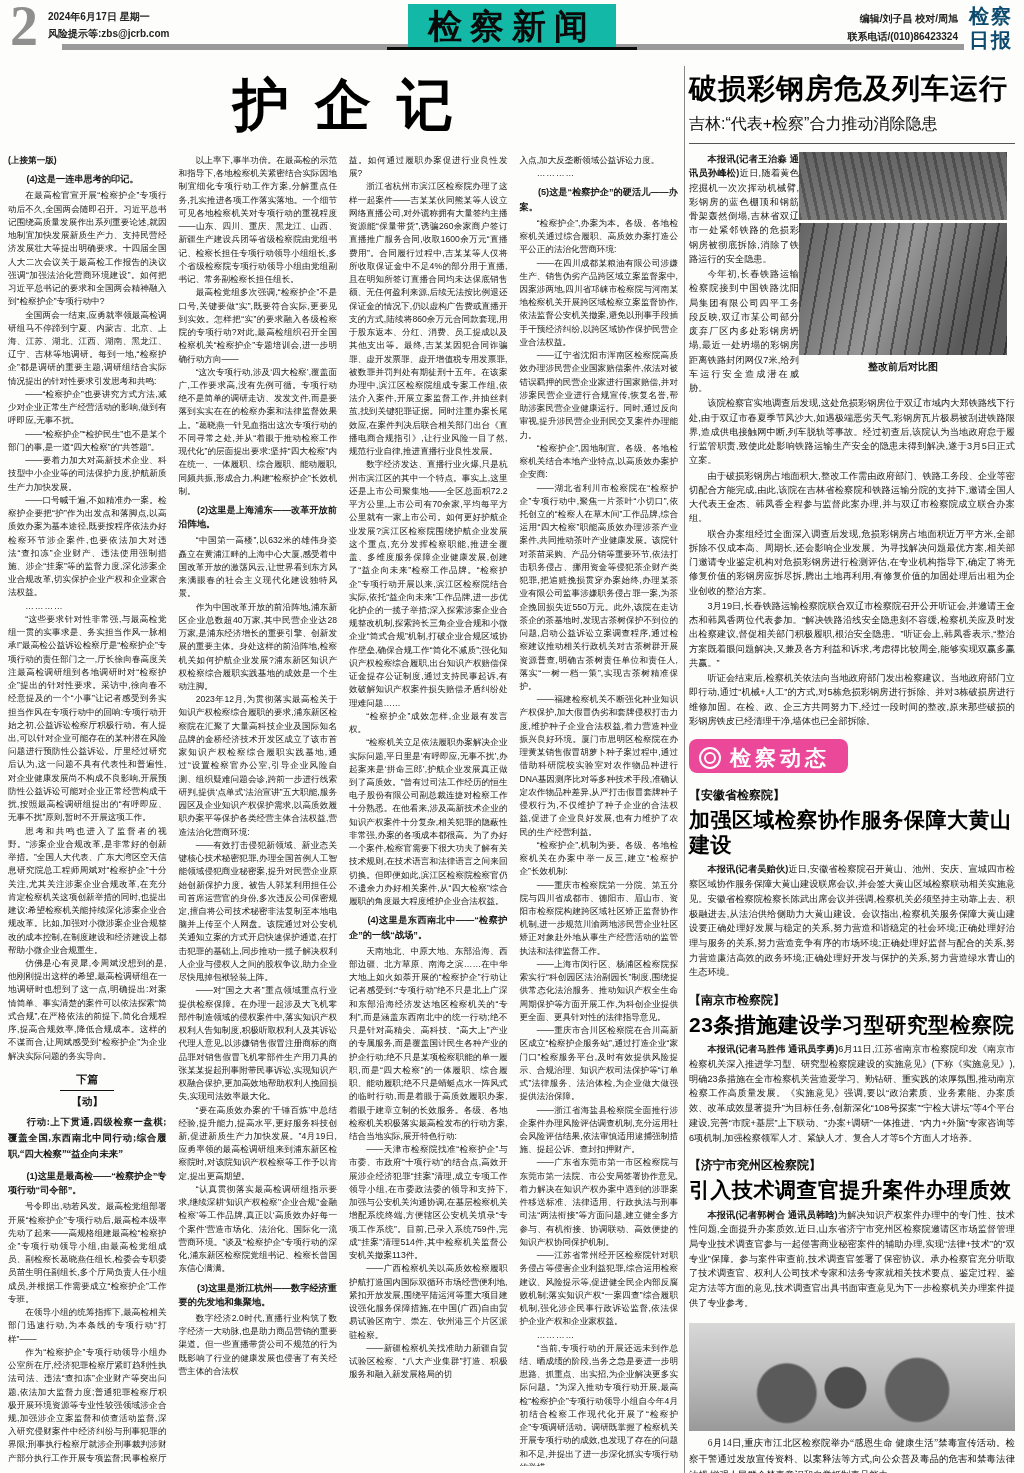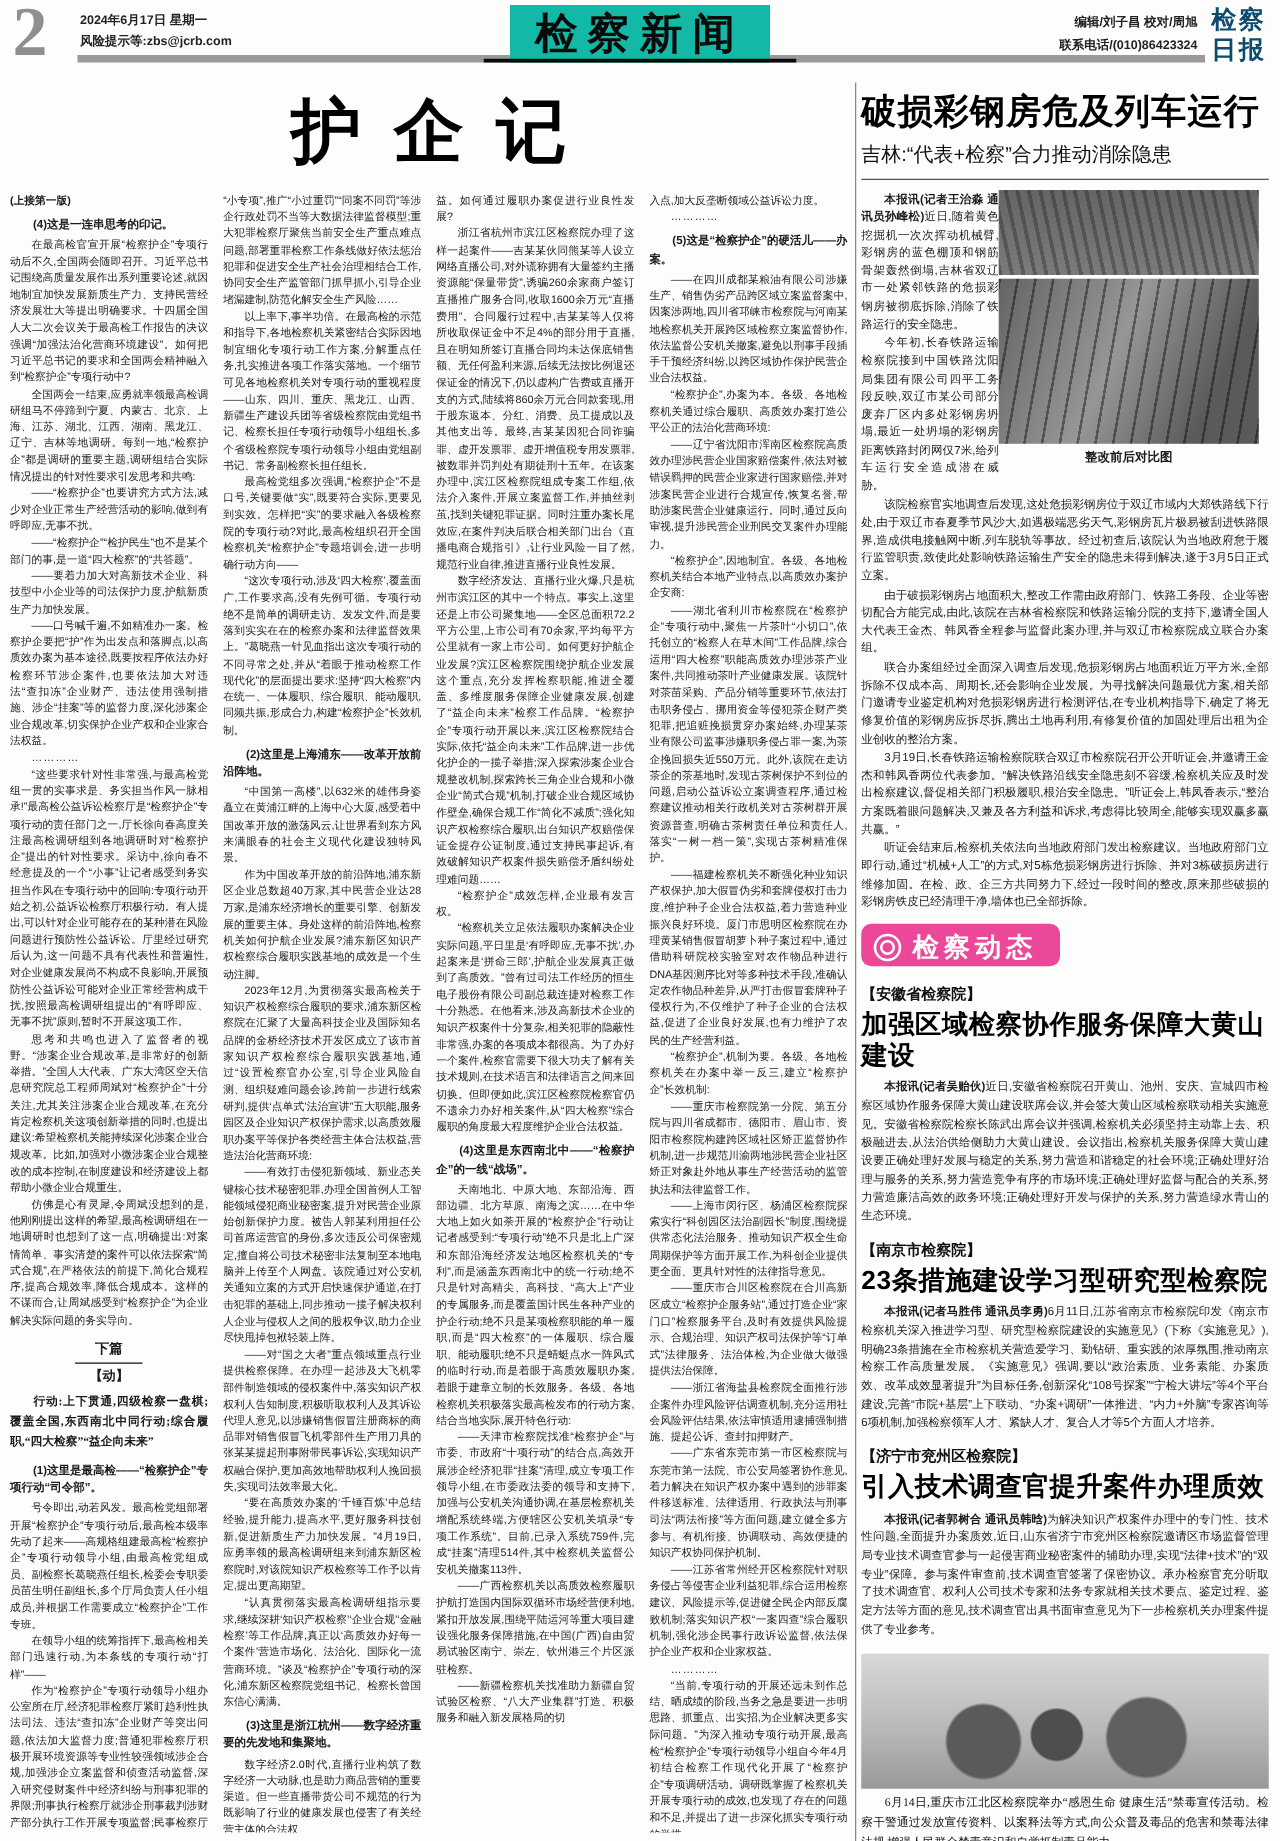--- a/index.html
+++ b/index.html
@@ -2,21 +2,21 @@
 <html><head>
 <meta charset="utf-8">
 <style>
   html,body{margin:0;padding:0;background:#e8e6e2;}
   .page{position:relative;width:1024px;height:1473px;margin:0 auto;background:#fdfdfb;color:#111;
         font-family:"Liberation Sans",sans-serif;overflow:hidden;}
   
   .hdr{position:relative;height:62px;}
   .pageno{position:absolute;left:10px;top:-6px;font-size:56px;font-weight:900;color:#8f8f8f;
           font-family:"Liberation Serif",serif;}
-  .dateblock{position:absolute;left:64px;top:8px;font-size:10px;font-weight:700;line-height:1.7;color:#222;}
+  .dateblock{position:absolute;left:48px;top:8px;font-size:10px;font-weight:700;line-height:1.7;color:#222;}
   .hdr-bar{position:absolute;left:62px;right:60px;top:44px;height:6px;background:#9a9a9a;}
   .section-title{position:absolute;left:50%;transform:translateX(-50%);top:4px;background:#14b8a6;
           padding:0 20px;font-size:34px;font-weight:900;letter-spacing:8px;color:#0a0a0a;}
   .section-title-underline{position:absolute;left:50%;transform:translateX(-50%);top:47px;width:250px;height:3px;background:#0a0a0a;}
   .editor-info{position:absolute;right:66px;top:10px;font-size:10px;font-weight:700;text-align:right;line-height:1.8;color:#222;}
   .masthead{position:absolute;right:8px;top:4px;width:50px;height:54px;font-family:"Liberation Serif",serif;
           font-weight:900;font-size:20px;line-height:1.2;text-align:center;color:#0c4a6e;letter-spacing:2px;}
   
   .content{position:relative;display:flex;}
   .vdivider{width:1px;background:#888;margin:4px 4px 0 4px;}
@@ -121,21 +121,20 @@
             <p class="body-p">仿佛是心有灵犀,令周斌没想到的是,他刚刚提出这样的希望,最高检调研组在一地调研时也想到了这一点,明确提出:对案情简单、事实清楚的案件可以依法探索“简式合规”,在严格依法的前提下,简化合规程序,提高合规效率,降低合规成本。这样的不谋而合,让周斌感受到“检察护企”为企业解决实际问题的务实导向。</p>
             <div class="part"><span>下篇</span></div>
             <div class="bracket">【动】</div>
             <p class="kai">行动:上下贯通,四级检察一盘棋;覆盖全国,东西南北中同行动;综合履职,“四大检察”“益企向未来”</p>
             <p class="sub-h">(1)这里是最高检——“检察护企”专项行动“司令部”。</p>
             <p class="body-p">号令即出,动若风发。最高检党组部署开展“检察护企”专项行动后,最高检本级率先动了起来——高规格组建最高检“检察护企”专项行动领导小组,由最高检党组成员、副检察长葛晓燕任组长,检委会专职委员苗生明任副组长,多个厅局负责人任小组成员,并根据工作需要成立“检察护企”工作专班。</p>
             <p class="body-p">在领导小组的统筹指挥下,最高检相关部门迅速行动,为本条线的专项行动“打样”——</p>
             <p class="body-p">作为“检察护企”专项行动领导小组办公室所在厅,经济犯罪检察厅紧盯趋利性执法司法、违法“查扣冻”企业财产等突出问题,依法加大监督力度;普通犯罪检察厅积极开展环境资源等专业性较强领域涉企合规,加强涉企立案监督和侦查活动监督,深入研究侵财案件中经济纠纷与刑事犯罪的界限;刑事执行检察厅就涉企刑事裁判涉财产部分执行工作开展专项监督;民事检察厅开展涉企民事检察监督专题调研,注重以法治化手段助力化解涉企欠款,加大涉企民事生效裁判和执行监督力度;行政检察厅持续推进行政检察护航法治化营商环境</p>
           </div>
           <div class="col">
-            <p class="body-p noindent">“小专项”,推广“小过重罚”“同案不同罚”等涉企行政处罚不当等大数据法律监督模型;重大犯罪检察厅聚焦当前安全生产重点难点问题,部署重罪检察工作条线做好依法惩治犯罪和促进安全生产社会治理相结合工作,协同安全生产监管部门抓早抓小,引导企业堵漏建制,防范化解安全生产风险……</p>
             <p class="body-p">以上率下,事半功倍。在最高检的示范和指导下,各地检察机关紧密结合实际因地制宜细化专项行动工作方案,分解重点任务,扎实推进各项工作落实落地。一个细节可见各地检察机关对专项行动的重视程度——山东、四川、重庆、黑龙江、山西、新疆生产建设兵团等省级检察院由党组书记、检察长担任专项行动领导小组组长,多个省级检察院专项行动领导小组由党组副书记、常务副检察长担任组长。</p>
             <p class="body-p">最高检党组多次强调,“检察护企”不是口号,关键要做“实”,既要符合实际,更要见到实效。怎样把“实”的要求融入各级检察院的专项行动?对此,最高检组织召开全国检察机关“检察护企”专题培训会,进一步明确行动方向——</p>
             <p class="body-p">“这次专项行动,涉及‘四大检察’,覆盖面广,工作要求高,没有先例可循。专项行动绝不是简单的调研走访、发发文件,而是要落到实实在在的检察办案和法律监督效果上。”葛晓燕一针见血指出这次专项行动的不同寻常之处,并从“着眼于推动检察工作现代化”的层面提出要求:坚持“四大检察”内在统一、一体履职、综合履职、能动履职,同频共振,形成合力,构建“检察护企”长效机制。</p>
             <p class="sub-h">(2)这里是上海浦东——改革开放前沿阵地。</p>
             <p class="body-p">“中国第一高楼”,以632米的雄伟身姿矗立在黄浦江畔的上海中心大厦,感受着中国改革开放的激荡风云,让世界看到东方风来满眼春的社会主义现代化建设独特风景。</p>
             <p class="body-p">作为中国改革开放的前沿阵地,浦东新区企业总数超40万家,其中民营企业达28万家,是浦东经济增长的重要引擎、创新发展的重要主体。身处这样的前沿阵地,检察机关如何护航企业发展?浦东新区知识产权检察综合履职实践基地的成效是一个生动注脚。</p>
             <p class="body-p">2023年12月,为贯彻落实最高检关于知识产权检察综合履职的要求,浦东新区检察院在汇聚了大量高科技企业及国际知名品牌的金桥经济技术开发区成立了该市首家知识产权检察综合履职实践基地,通过“设置检察官办公室,引导企业风险自测、组织疑难问题会诊,跨前一步进行线索研判,提供‘点单式’法治宣讲”五大职能,服务园区及企业知识产权保护需求,以高质效履职办案平等保护各类经营主体合法权益,营造法治化营商环境:</p>
             <p class="body-p">——有效打击侵犯新领域、新业态关键核心技术秘密犯罪,办理全国首例人工智能领域侵犯商业秘密案,提升对民营企业原始创新保护力度。被告人郭某利用担任公司首席运营官的身份,多次违反公司保密规定,擅自将公司技术秘密非法复制至本地电脑并上传至个人网盘。该院通过对公安机关通知立案的方式开启快速保护通道,在打击犯罪的基础上,同步推动一揽子解决权利人企业与侵权人之间的股权争议,助力企业尽快甩掉包袱轻装上阵。</p>
             <p class="body-p">——对“国之大者”重点领域重点行业提供检察保障。在办理一起涉及大飞机零部件制造领域的侵权案件中,落实知识产权权利人告知制度,积极听取权利人及其诉讼代理人意见,以涉嫌销售假冒注册商标的商品罪对销售假冒飞机零部件生产用刀具的张某某提起刑事附带民事诉讼,实现知识产权融合保护,更加高效地帮助权利人挽回损失,实现司法效率最大化。</p>
             <p class="body-p">“要在高质效办案的‘千锤百炼’中总结经验,提升能力,提高水平,更好服务科技创新,促进新质生产力加快发展。”4月19日,应勇率领的最高检调研组来到浦东新区检察院时,对该院知识产权检察等工作予以肯定,提出更高期望。</p>
@@ -152,22 +151,22 @@
             <p class="sub-h">(4)这里是东西南北中——“检察护企”的一线“战场”。</p>
             <p class="body-p">天南地北、中原大地、东部沿海、西部边疆、北方草原、南海之滨……在中华大地上如火如荼开展的“检察护企”行动让记者感受到:“专项行动”绝不只是北上广深和东部沿海经济发达地区检察机关的“专利”,而是涵盖东西南北中的统一行动;绝不只是针对高精尖、高科技、“高大上”产业的专属服务,而是覆盖国计民生各种产业的护企行动;绝不只是某项检察职能的单一履职,而是“四大检察”的一体履职、综合履职、能动履职;绝不只是蜻蜓点水一阵风式的临时行动,而是着眼于高质效履职办案,着眼于建章立制的长效服务。各级、各地检察机关积极落实最高检发布的行动方案,结合当地实际,展开特色行动:</p>
             <p class="body-p">——天津市检察院找准“检察护企”与市委、市政府“十项行动”的结合点,高效开展涉企经济犯罪“挂案”清理,成立专项工作领导小组,在市委政法委的领导和支持下,加强与公安机关沟通协调,在基层检察机关增配系统终端,方便辖区公安机关填录“专项工作系统”。目前,已录入系统759件,完成“挂案”清理514件,其中检察机关监督公安机关撤案113件。</p>
             <p class="body-p">——广西检察机关以高质效检察履职护航打造国内国际双循环市场经营便利地,紧扣开放发展,围绕平陆运河等重大项目建设强化服务保障措施,在中国(广西)自由贸易试验区南宁、崇左、钦州港三个片区派驻检察。</p>
             <p class="body-p">——新疆检察机关找准助力新疆自贸试验区检察、“八大产业集群”打造、积极服务和融入新发展格局的切</p>
           </div>
           <div class="col">
             <p class="body-p noindent">入点,加大反垄断领域公益诉讼力度。</p>
             <p class="dots">…………</p>
             <p class="sub-h">(5)这是“检察护企”的硬活儿——办案。</p>
+            <p class="body-p">“检察护企”,办案为本。各级、各地检察机关通过综合履职、高质效办案打造公平公正的法治化营商环境:</p>
             <p class="body-p">——在四川成都某粮油有限公司涉嫌生产、销售伪劣产品跨区域立案监督案中,因案涉两地,四川省邛崃市检察院与河南某地检察机关开展跨区域检察立案监督协作,依法监督公安机关撤案,避免以刑事手段插手干预经济纠纷,以跨区域协作保护民营企业合法权益。</p>
-            <p class="body-p">“检察护企”,办案为本。各级、各地检察机关通过综合履职、高质效办案打造公平公正的法治化营商环境:</p>
             <p class="body-p">——辽宁省沈阳市浑南区检察院高质效办理涉民营企业国家赔偿案件,依法对被错误羁押的民营企业家进行国家赔偿,并对涉案民营企业进行合规宣传,恢复名誉,帮助涉案民营企业健康运行。同时,通过反向审视,提升涉民营企业刑民交叉案件办理能力。</p>
             <p class="body-p">“检察护企”,因地制宜。各级、各地检察机关结合本地产业特点,以高质效办案护企安商:</p>
             <p class="body-p">——湖北省利川市检察院在“检察护企”专项行动中,聚焦一片茶叶“小切口”,依托创立的“检察人在草木间”工作品牌,综合运用“四大检察”职能高质效办理涉茶产业案件,共同推动茶叶产业健康发展。该院针对茶苗采购、产品分销等重要环节,依法打击职务侵占、挪用资金等侵犯茶企财产类犯罪,把追赃挽损贯穿办案始终,办理某茶业有限公司监事涉嫌职务侵占罪一案,为茶企挽回损失近550万元。此外,该院在走访茶企的茶基地时,发现古茶树保护不到位的问题,启动公益诉讼立案调查程序,通过检察建议推动相关行政机关对古茶树群开展资源普查,明确古茶树责任单位和责任人,落实“一树一档一策”,实现古茶树精准保护。</p>
             <p class="body-p">——福建检察机关不断强化种业知识产权保护,加大假冒伪劣和套牌侵权打击力度,维护种子企业合法权益,着力营造种业振兴良好环境。厦门市思明区检察院在办理黄某销售假冒胡萝卜种子案过程中,通过借助科研院校实验室对农作物品种进行DNA基因测序比对等多种技术手段,准确认定农作物品种差异,从严打击假冒套牌种子侵权行为,不仅维护了种子企业的合法权益,促进了企业良好发展,也有力维护了农民的生产经营利益。</p>
             <p class="body-p">“检察护企”,机制为要。各级、各地检察机关在办案中举一反三,建立“检察护企”长效机制:</p>
             <p class="body-p">——重庆市检察院第一分院、第五分院与四川省成都市、德阳市、眉山市、资阳市检察院构建跨区域社区矫正监督协作机制,进一步规范川渝两地涉民营企业社区矫正对象赴外地从事生产经营活动的监管执法和法律监督工作。</p>
             <p class="body-p">——上海市闵行区、杨浦区检察院探索实行“科创园区法治副园长”制度,围绕提供常态化法治服务、推动知识产权全生命周期保护等方面开展工作,为科创企业提供更全面、更具针对性的法律指导意见。</p>
             <p class="body-p">——重庆市合川区检察院在合川高新区成立“检察护企服务站”,通过打造企业“家门口”检察服务平台,及时有效提供风险提示、合规治理、知识产权司法保护等“订单式”法律服务、法治体检,为企业做大做强提供法治保障。</p>
             <p class="body-p">——浙江省海盐县检察院全面推行涉企案件办理风险评估调查机制,充分运用社会风险评估结果,依法审慎适用逮捕强制措施、提起公诉、查封扣押财产。</p>
             <p class="body-p">——广东省东莞市第一市区检察院与东莞市第一法院、市公安局签署协作意见,着力解决在知识产权办案中遇到的涉罪案件移送标准、法律适用、行政执法与刑事司法“两法衔接”等方面问题,建立健全多方参与、有机衔接、协调联动、高效便捷的知识产权协同保护机制。</p>

